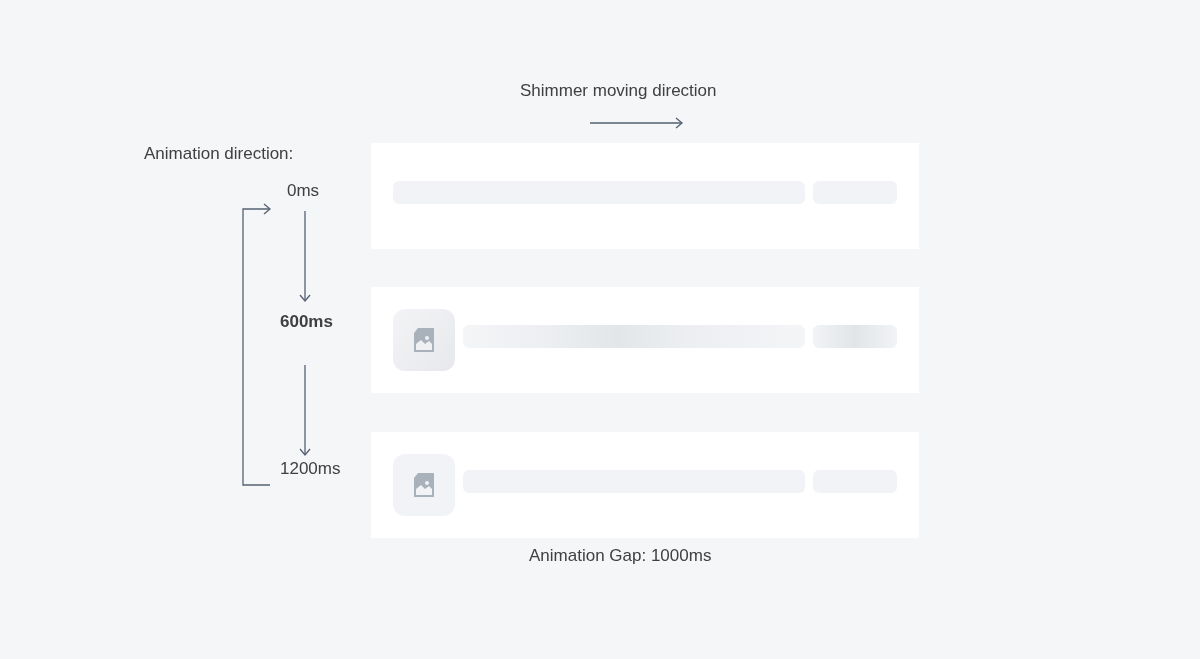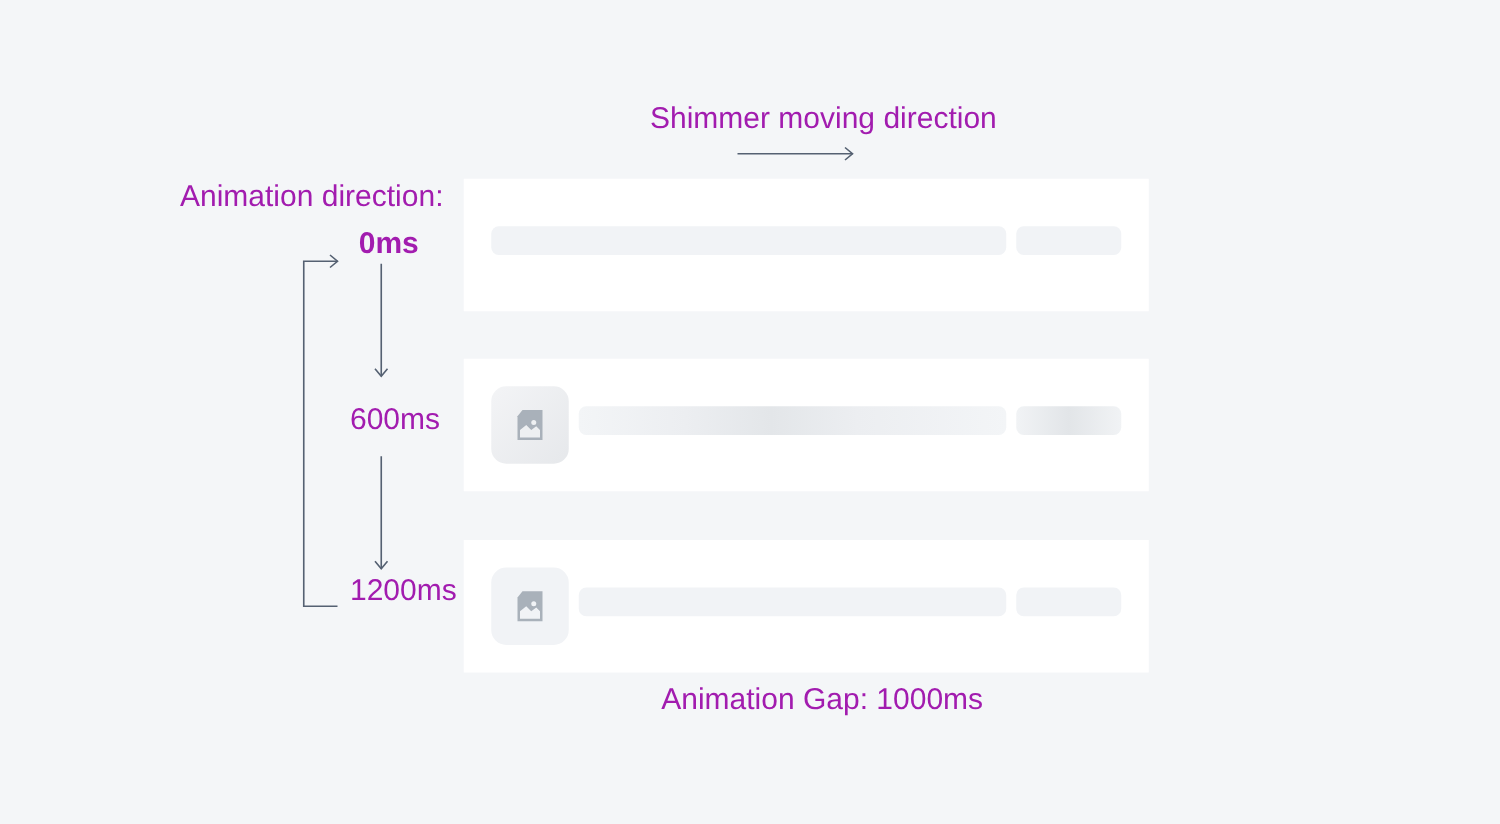--- a/index.html
+++ b/index.html
@@ -1,21 +1,21 @@
 <!DOCTYPE html>
 <html><head>
 <meta charset="utf-8">
 <style>
   html, body { margin:0; padding:0; }
   body {
     width:1200px; height:659px; background:#f4f6f8; position:relative; overflow:hidden;
     font-family:"Liberation Sans", "DejaVu Sans", sans-serif; color:#556172;
   }
   .abs { position:absolute; }
-  .label { font-size:24px; color:#a21caf; white-space:nowrap; }
+  .label { font-size:17px; color:#404040; white-space:nowrap; }
   .card { position:absolute; left:371px; width:548px; height:106px; background:#ffffff; }
   .bar { position:absolute; height:23px; border-radius:6px; background:#f1f3f6; }
   .bar.shimmer {
     background:linear-gradient(90deg,#f3f5f7 0%,#eceef1 25%,#e3e6e9 45%,#eceef1 65%,#f3f5f7 100%);
   }
   .bar.shimmer-small {
     background:linear-gradient(90deg,#f1f3f5 0%,#e2e5e8 50%,#f1f3f5 100%);
   }
   .thumb { position:absolute; left:22px; top:22px; width:62px; height:62px; border-radius:12px; background:#f1f3f6; display:flex; align-items:center; justify-content:center; }
   .thumb.shimmer { background:linear-gradient(135deg,#f3f4f6,#e6e8eb); }
@@ -26,22 +26,22 @@
 
 <div class="abs label" style="left:520px;top:81px;">Shimmer moving direction</div>
 <div class="abs" style="left:589px;top:116px;">
   <svg width="96" height="14" viewBox="0 0 96 14">
       <line x1="1" y1="7" x2="93" y2="7" stroke="#556172" stroke-width="1.3"></line>
       <polyline points="87,2 93,7 87,12" fill="none" stroke="#556172" stroke-width="1.3"></polyline>
     </svg>
 </div>
 
 <div class="abs label" style="left:144px;top:144px;">Animation direction:</div>
-<div class="abs label" style="left:287px;top:181px;font-weight:bold;">0ms</div>
-<div class="abs label" style="left:280px;top:322px;">600ms</div>
+<div class="abs label" style="left:287px;top:181px;">0ms</div>
+<div class="abs label" style="left:280px;top:312px;font-weight:bold;">600ms</div>
 <div class="abs label" style="left:280px;top:459px;">1200ms</div>
 
 <div class="abs" style="left:238px;top:200px;">
   <svg width="40" height="290" viewBox="0 0 40 290">
       <polyline points="32,285 5,285 5,9 32,9" fill="none" stroke="#556172" stroke-width="1.3"></polyline>
       <polyline points="26,4 32,9 26,14" fill="none" stroke="#556172" stroke-width="1.3"></polyline>
     </svg>
 </div>
 
 <div class="abs" style="left:298px;top:210px;">

